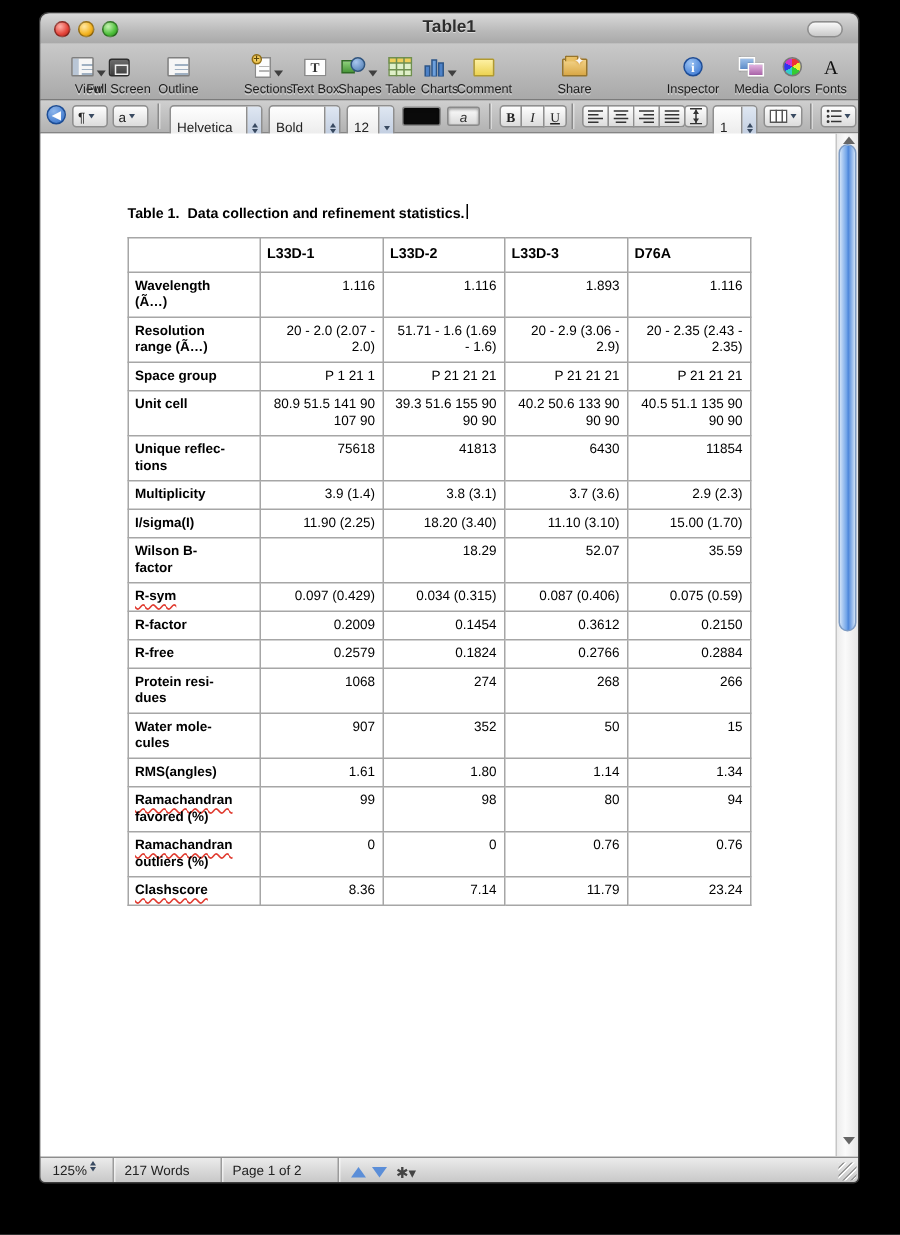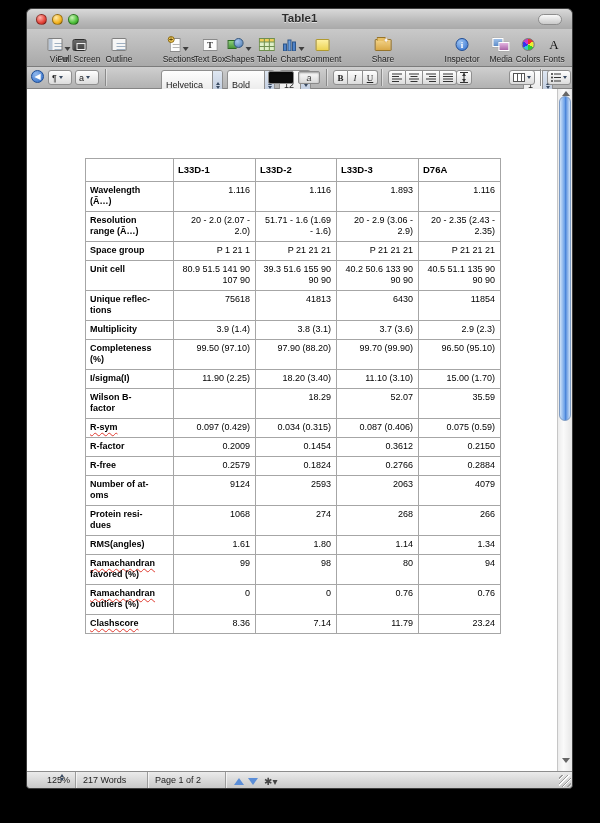--- a/index.html
+++ b/index.html
@@ -73,21 +73,21 @@
   .fonts-ic{font-size:13px;line-height:13px;color:#111;font-family:"Liberation Serif",serif;}
   .table-ic svg,.charts-ic svg{display:block;}
 
   
   .formatbar{position:absolute;left:0;top:58px;right:0;height:22px;
              background:linear-gradient(#cfcfcf,#b2b2b2);border-bottom:1px solid #858585;}
   .fb{position:absolute;top:3px;height:15px;}
   .fb-btn{background:linear-gradient(#fefefe,#dcdcdc);border:1px solid #8f8f8f;border-radius:3px;
           font-size:9px;color:#222;display:flex;align-items:center;padding:0 3px;gap:2px;height:15px;}
   .fb-select{background:linear-gradient(#fefefe,#e3e3e3);border:1px solid #8f8f8f;border-radius:3px;
-          font-size:9px;color:#222;display:flex;align-items:center;height:30px;overflow:hidden;margin-left:48px;}
+          font-size:9px;color:#222;display:flex;align-items:center;height:30px;overflow:hidden;}
   .fb-select .txt{padding:0 4px;flex:1;white-space:nowrap;}
   .stepper{width:10px;align-self:stretch;background:linear-gradient(#dfe7f2,#b4c2d8);
            border-left:1px solid #8f8f8f;display:flex;flex-direction:column;align-items:center;justify-content:center;gap:1px;}
   .tri-u{width:0;height:0;border-left:2.5px solid transparent;border-right:2.5px solid transparent;border-bottom:3px solid #394a61;}
   .tri-d{width:0;height:0;border-left:2.5px solid transparent;border-right:2.5px solid transparent;border-top:3px solid #394a61;}
   .tri-d.sm{border-left-width:2px;border-right-width:2px;border-top-width:3px;}
   .fb-divider{position:absolute;top:2px;width:1px;height:17px;background:#8a8a8a;box-shadow:1px 0 0 rgba(255,255,255,.45);}
   .fb-circle{width:13px;height:13px;border-radius:50%;
              background:radial-gradient(circle at 35% 28%,#8fb7ec,#2e6cc8);border:1px solid #1c4c94;
              color:#fff;font-size:8px;line-height:12px;text-align:center;}
@@ -383,20 +383,21 @@
             </g>
             <circle cx="1" cy="1" r="1" fill="#333"></circle>
             <circle cx="1" cy="4.5" r="1" fill="#333"></circle>
             <circle cx="1" cy="8" r="1" fill="#333"></circle>
           </svg>
         <span class="tri-d sm"></span>
       </div>
     </div>
 
     <div class="docarea">
+      <div class="doc-heading"><span>Table 1.  Data collection and refinement statistics.</span><span class="caret-bar"></span></div>
 
       <table class="stats">
         <colgroup>
             <col style="width:88px">
             <col style="width:82px">
             <col style="width:81px">
             <col style="width:82px">
             <col style="width:82px">
           </colgroup>
         <thead>
@@ -456,28 +457,20 @@
               <td class="val">11854</td>
             </tr>
             <tr>
               <td class="rowlabel">Multiplicity</td>
               <td class="val">3.9 (1.4)</td>
               <td class="val">3.8 (3.1)</td>
               <td class="val">3.7 (3.6)</td>
               <td class="val">2.9 (2.3)</td>
             </tr>
             <tr>
-              <td class="rowlabel">Completeness
-(%)</td>
-              <td class="val">99.50 (97.10)</td>
-              <td class="val">97.90 (88.20)</td>
-              <td class="val">99.70 (99.90)</td>
-              <td class="val">96.50 (95.10)</td>
-            </tr>
-            <tr>
               <td class="rowlabel">I/sigma(I)</td>
               <td class="val">11.90 (2.25)</td>
               <td class="val">18.20 (3.40)</td>
               <td class="val">11.10 (3.10)</td>
               <td class="val">15.00 (1.70)</td>
             </tr>
             <tr>
               <td class="rowlabel">Wilson B-
 factor</td>
               <td class="val"></td>
@@ -500,36 +493,36 @@
               <td class="val">0.2150</td>
             </tr>
             <tr>
               <td class="rowlabel">R-free</td>
               <td class="val">0.2579</td>
               <td class="val">0.1824</td>
               <td class="val">0.2766</td>
               <td class="val">0.2884</td>
             </tr>
             <tr>
-              <td class="rowlabel">Number of at-
-oms</td>
-              <td class="val">9124</td>
-              <td class="val">2593</td>
-              <td class="val">2063</td>
-              <td class="val">4079</td>
-            </tr>
-            <tr>
               <td class="rowlabel">Protein resi-
 dues</td>
               <td class="val">1068</td>
               <td class="val">274</td>
               <td class="val">268</td>
               <td class="val">266</td>
             </tr>
             <tr>
+              <td class="rowlabel">Water mole-
+cules</td>
+              <td class="val">907</td>
+              <td class="val">352</td>
+              <td class="val">50</td>
+              <td class="val">15</td>
+            </tr>
+            <tr>
               <td class="rowlabel">RMS(angles)</td>
               <td class="val">1.61</td>
               <td class="val">1.80</td>
               <td class="val">1.14</td>
               <td class="val">1.34</td>
             </tr>
             <tr>
               <td class="rowlabel"><span class="misspelled">Ramachandran</span>
 favored (%)</td>
               <td class="val">99</td>
@@ -556,21 +549,21 @@
       </table>
 
       <div class="vscroll">
         <div class="scroll-arrow up"></div>
         <div class="vthumb"></div>
         <div class="scroll-arrow down"></div>
       </div>
     </div>
 
     <div class="statusbar">
-      <span class="sb" style="left:20px">125%</span>
+      <span class="sb" style="left:8px">125%</span>
       <span class="sb-stepper" style="left:33px">
           <span class="tri-u"></span>
           <span class="tri-d"></span>
         </span>
       <div class="sb-divider" style="left:48px"></div>
       <span class="sb" style="left:56px">217 Words</span>
       <div class="sb-divider" style="left:120px"></div>
       <span class="sb" style="left:128px">Page 1 of 2</span>
       <div class="sb-divider" style="left:198px"></div>
       <span class="sb" style="left:207px;top:4px">

